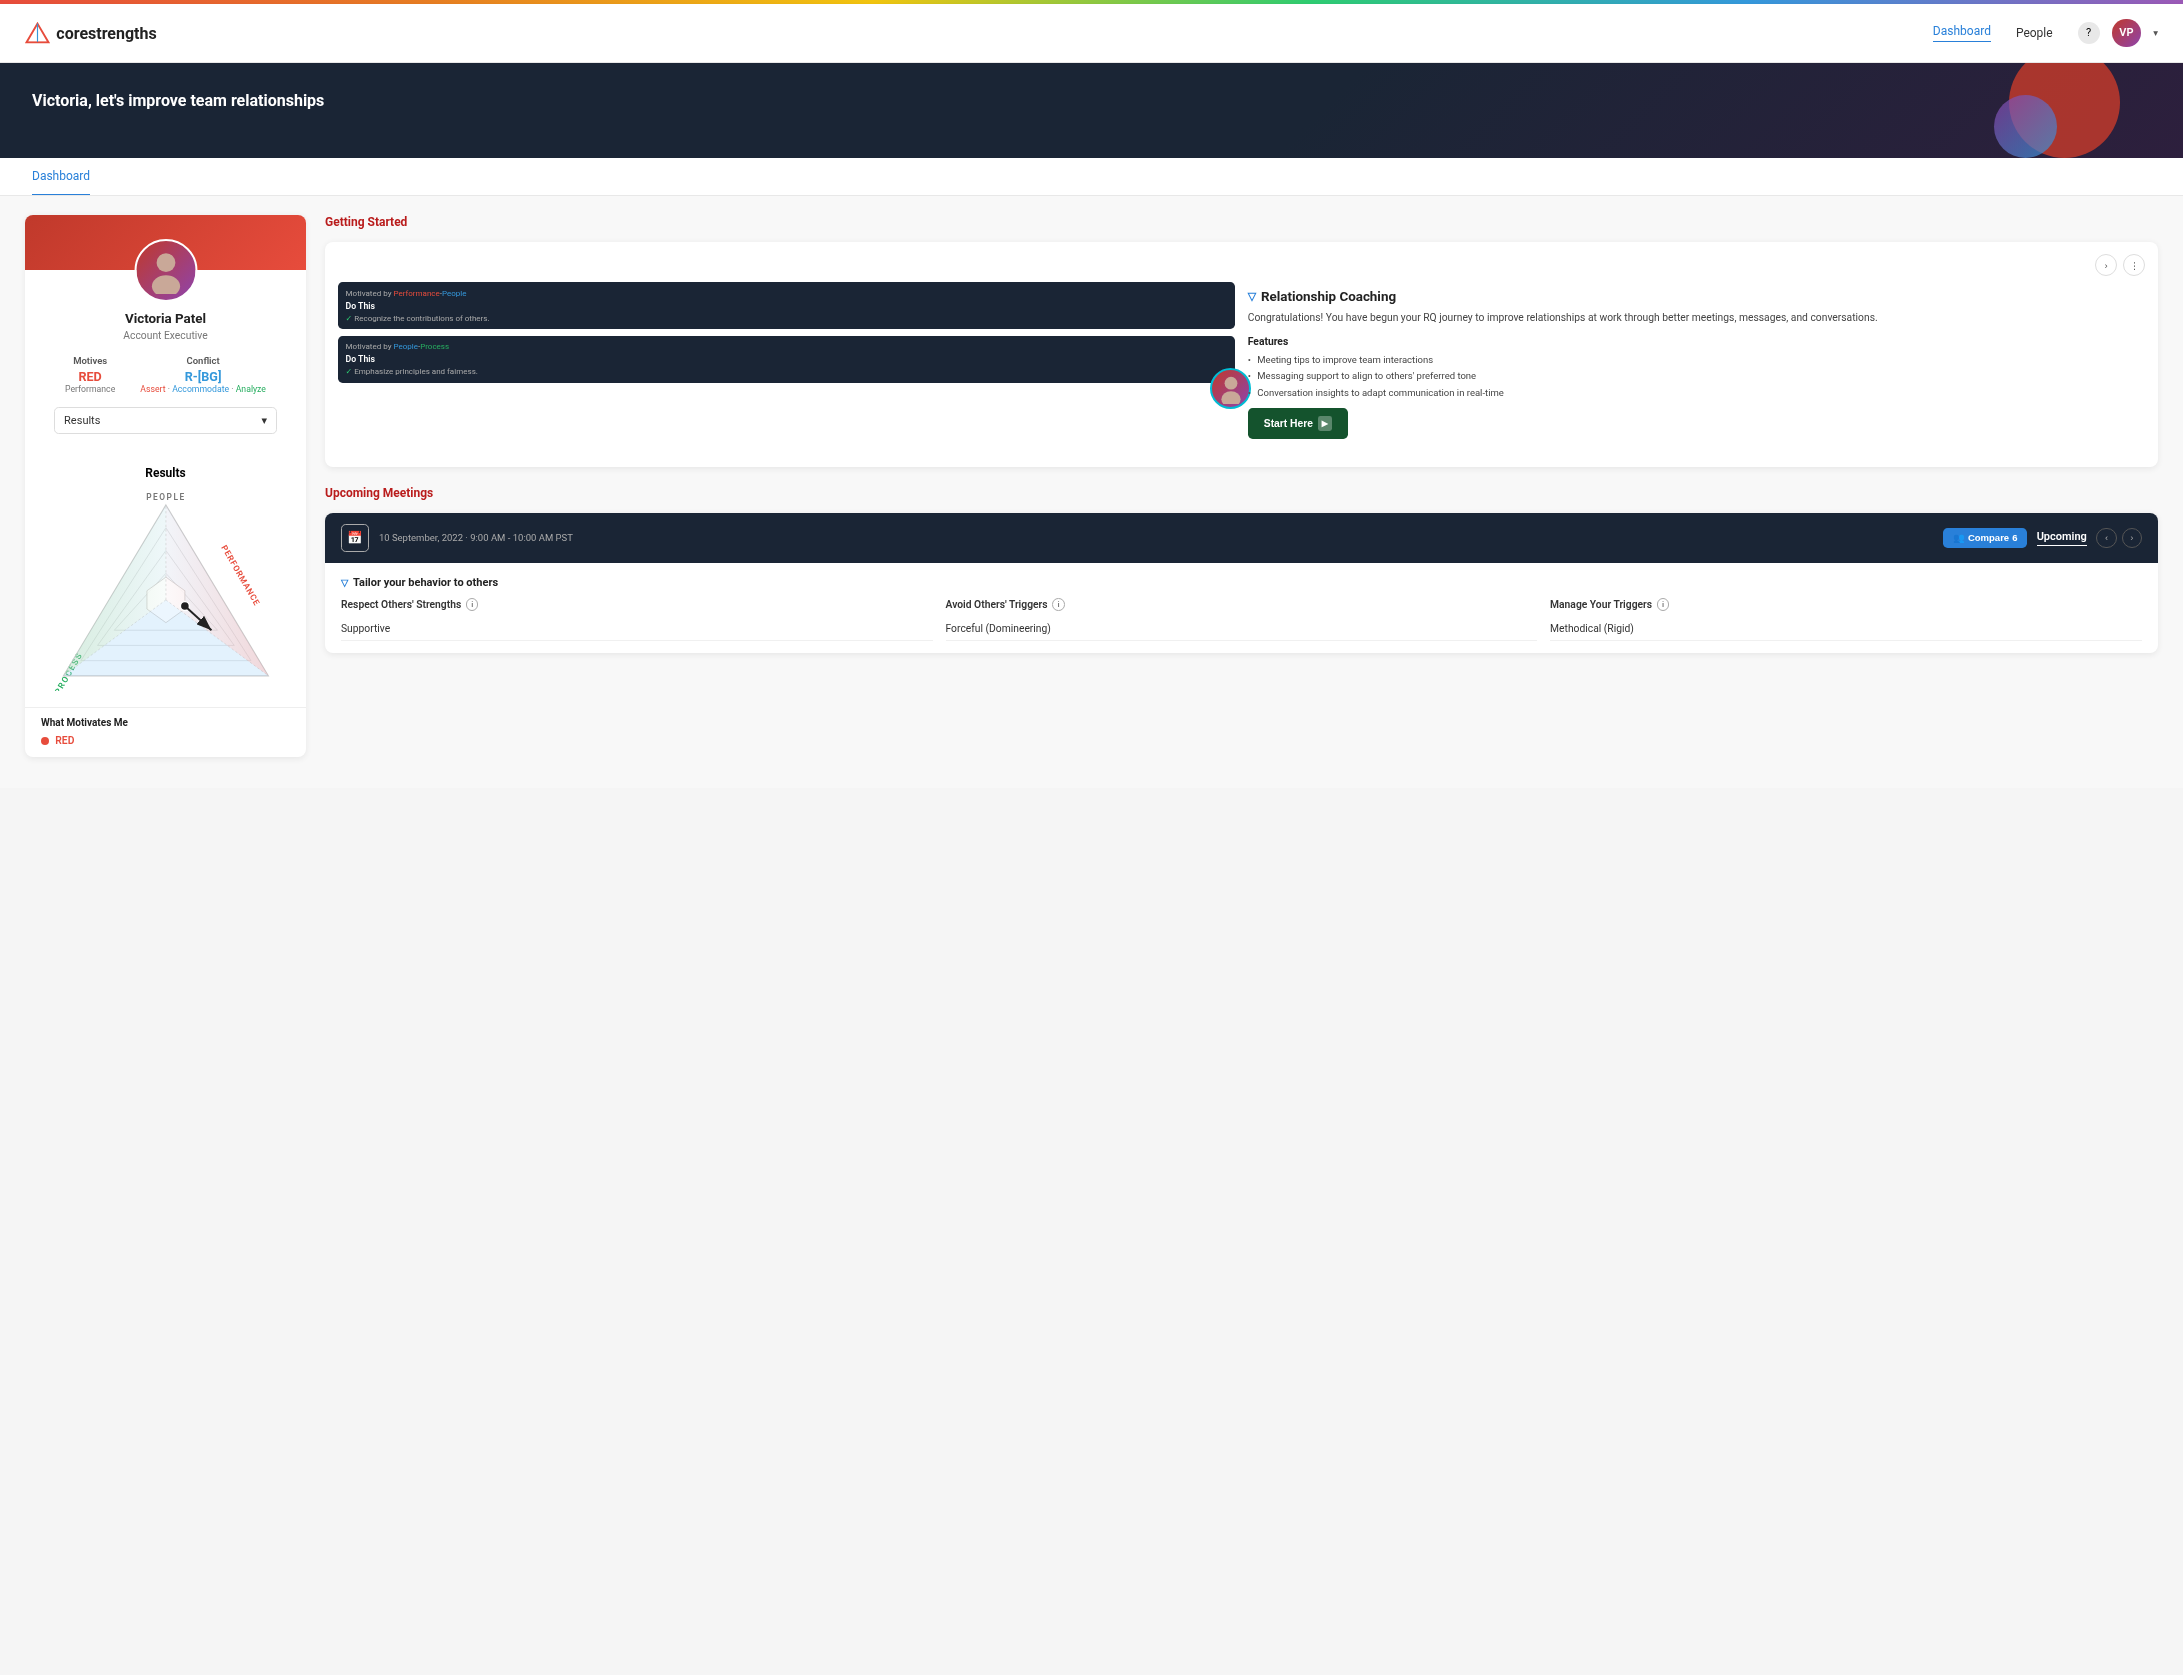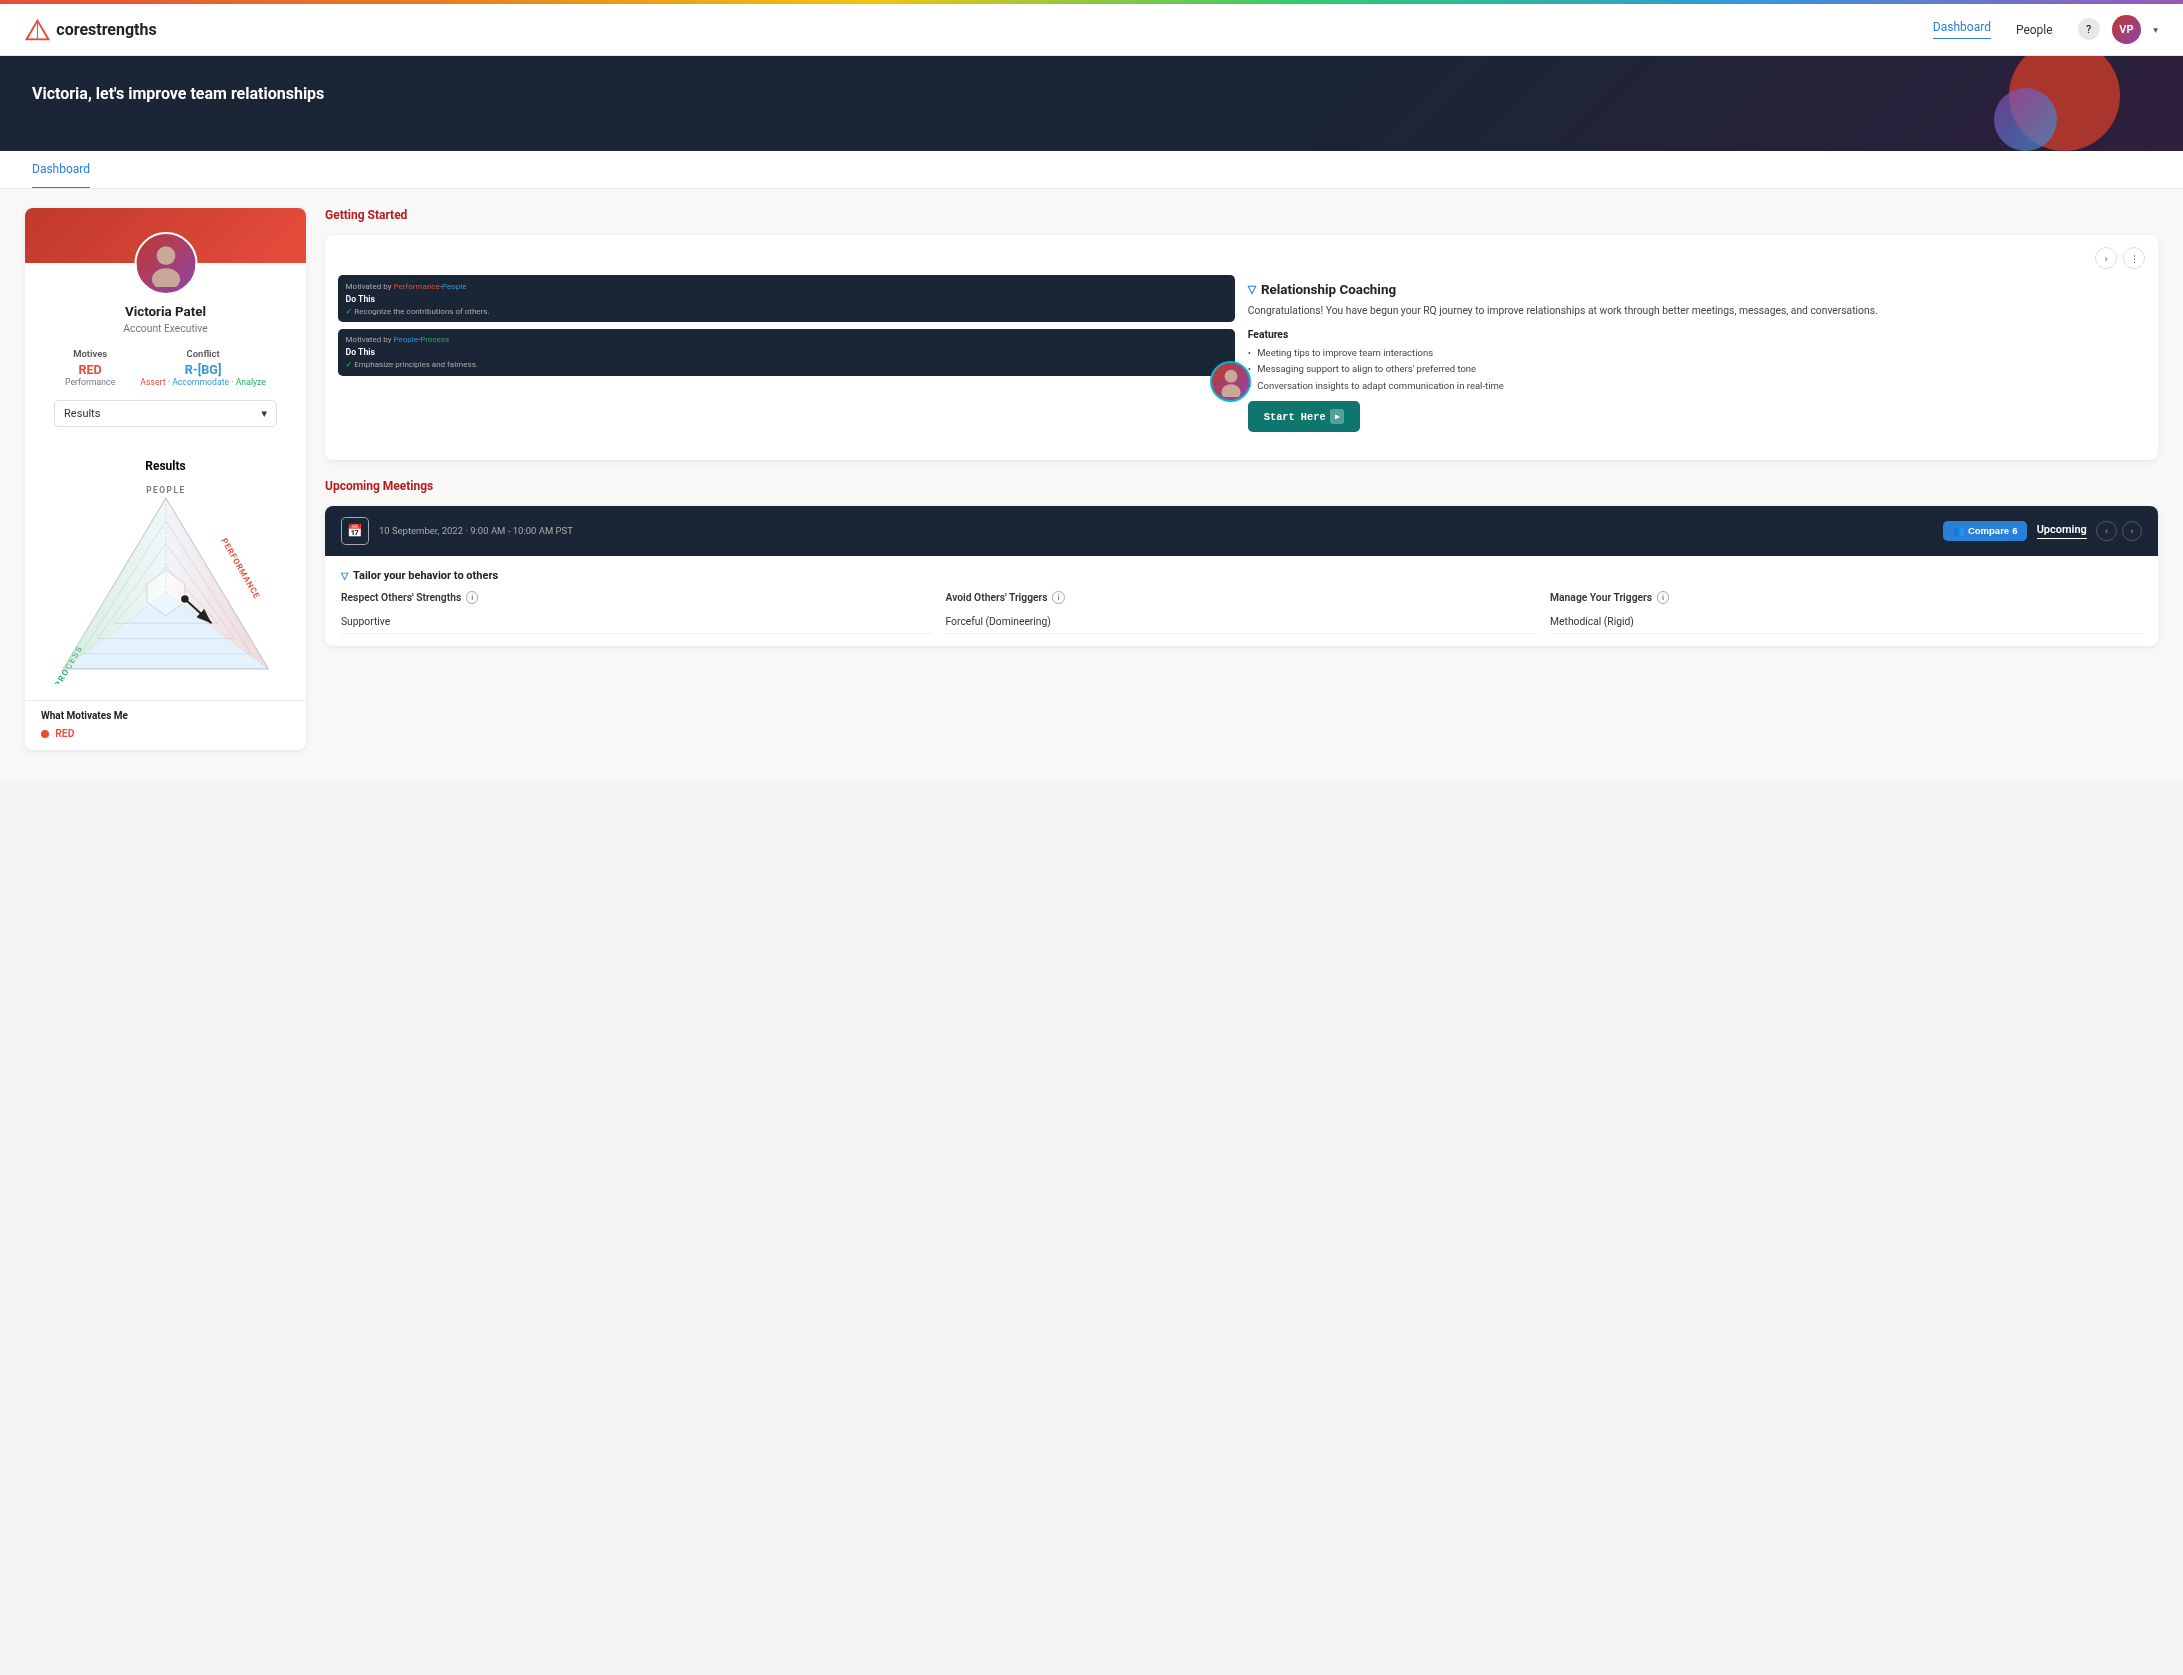--- a/index.html
+++ b/index.html
@@ -8,21 +8,21 @@
     .top-rainbow {
       height: 4px;
       background: linear-gradient(to right, #e74c3c, #e67e22, #f1c40f, #2ecc71, #3498db, #9b59b6);
     }
 
     .navbar {
       background: #fff;
       display: flex;
       align-items: center;
       padding: 4px 25px;
-      height: 52px;
+      height: 59px;
       border-bottom: 0.8px solid #e8e8e8;
       box-shadow: 0 0.8px 3.2px rgba(0,0,0,0.08);
     }
 
     .logo-area {
       display: flex;
       align-items: center;
       gap: 6.3px;
       flex: 1;
     }
@@ -430,33 +430,32 @@
     }
 
     .gs-feature::before {
       content: '•';
       position: absolute;
       left: 0;
       color: #555;
     }
 
     .start-btn {
-      background: #0f766e;
+      background: #14532d;
       color: #fff;
       border: none;
       border-radius: 4.7px;
       padding: 8px 16px;
       font-size: 10.3px;
       font-weight: 600;
       cursor: pointer;
       display: flex;
       align-items: center;
       gap: 4.7px;
       margin-top: 9.5px;
-      font-family: Liberation Mono, monospace;
     }
 
     .start-btn-play {
       width: 14.2px;
       height: 14.2px;
       background: rgba(255,255,255,0.3);
       border-radius: 2.4px;
       display: flex;
       align-items: center;
       justify-content: center;

